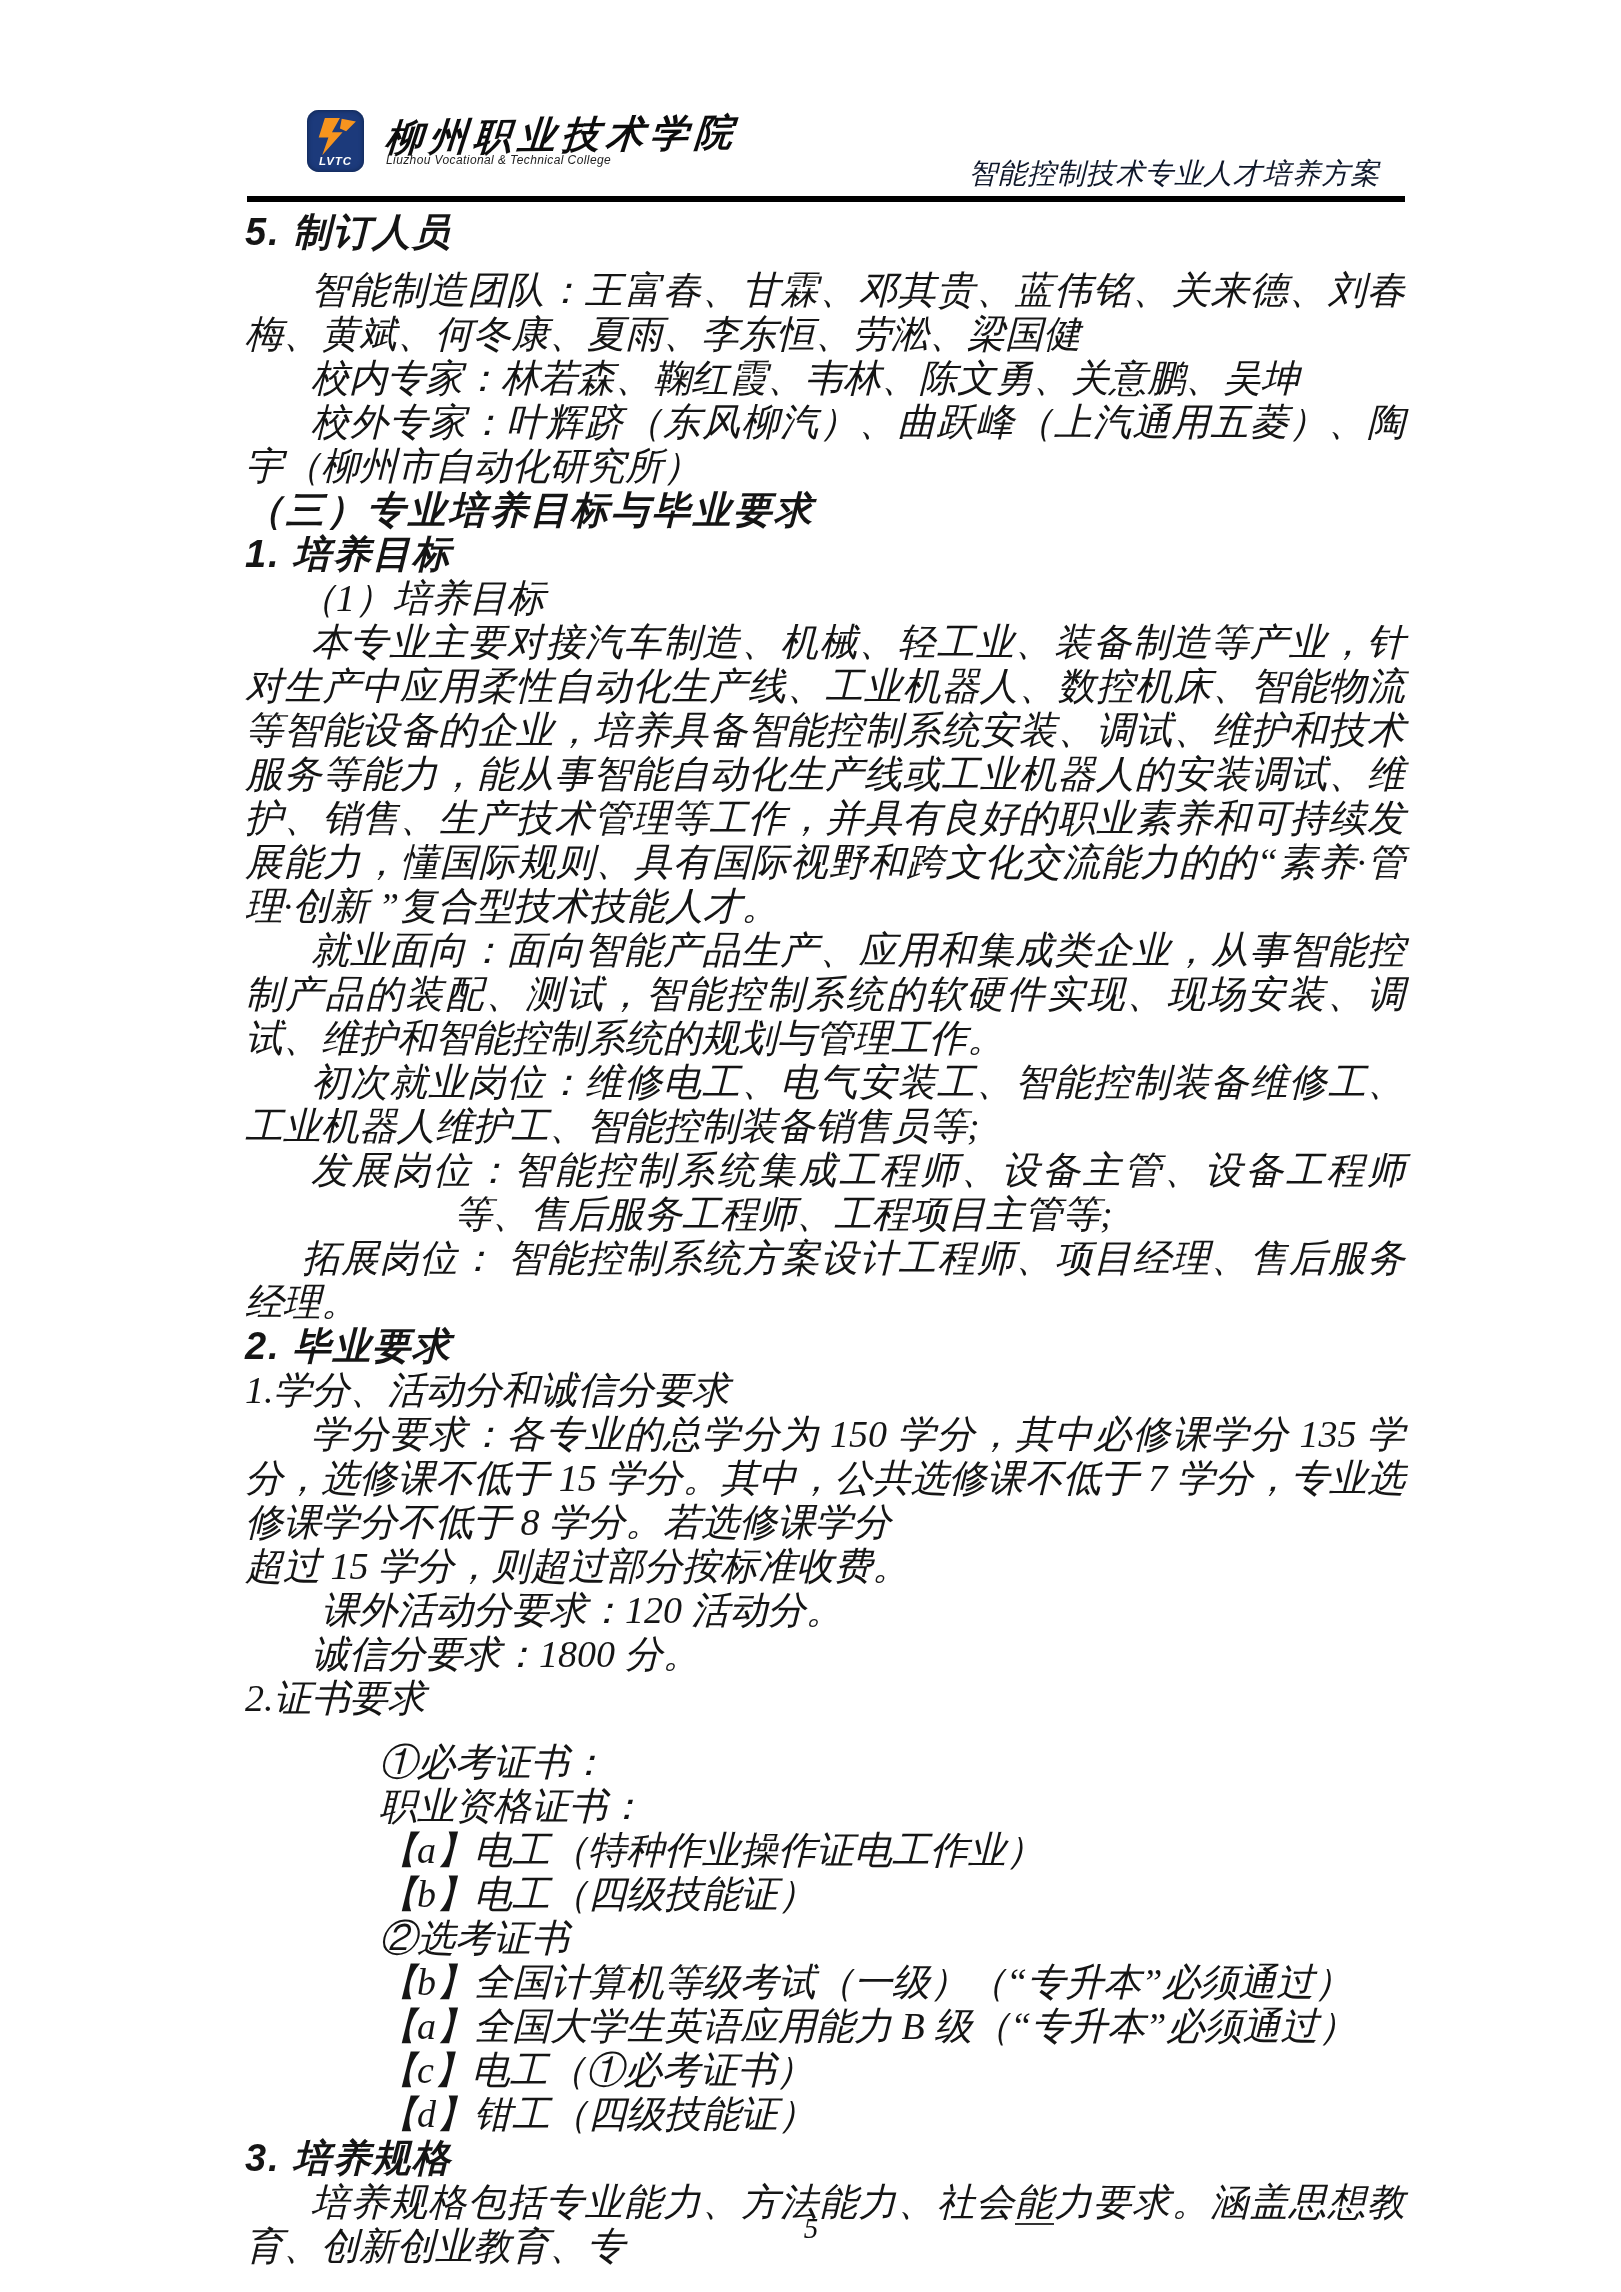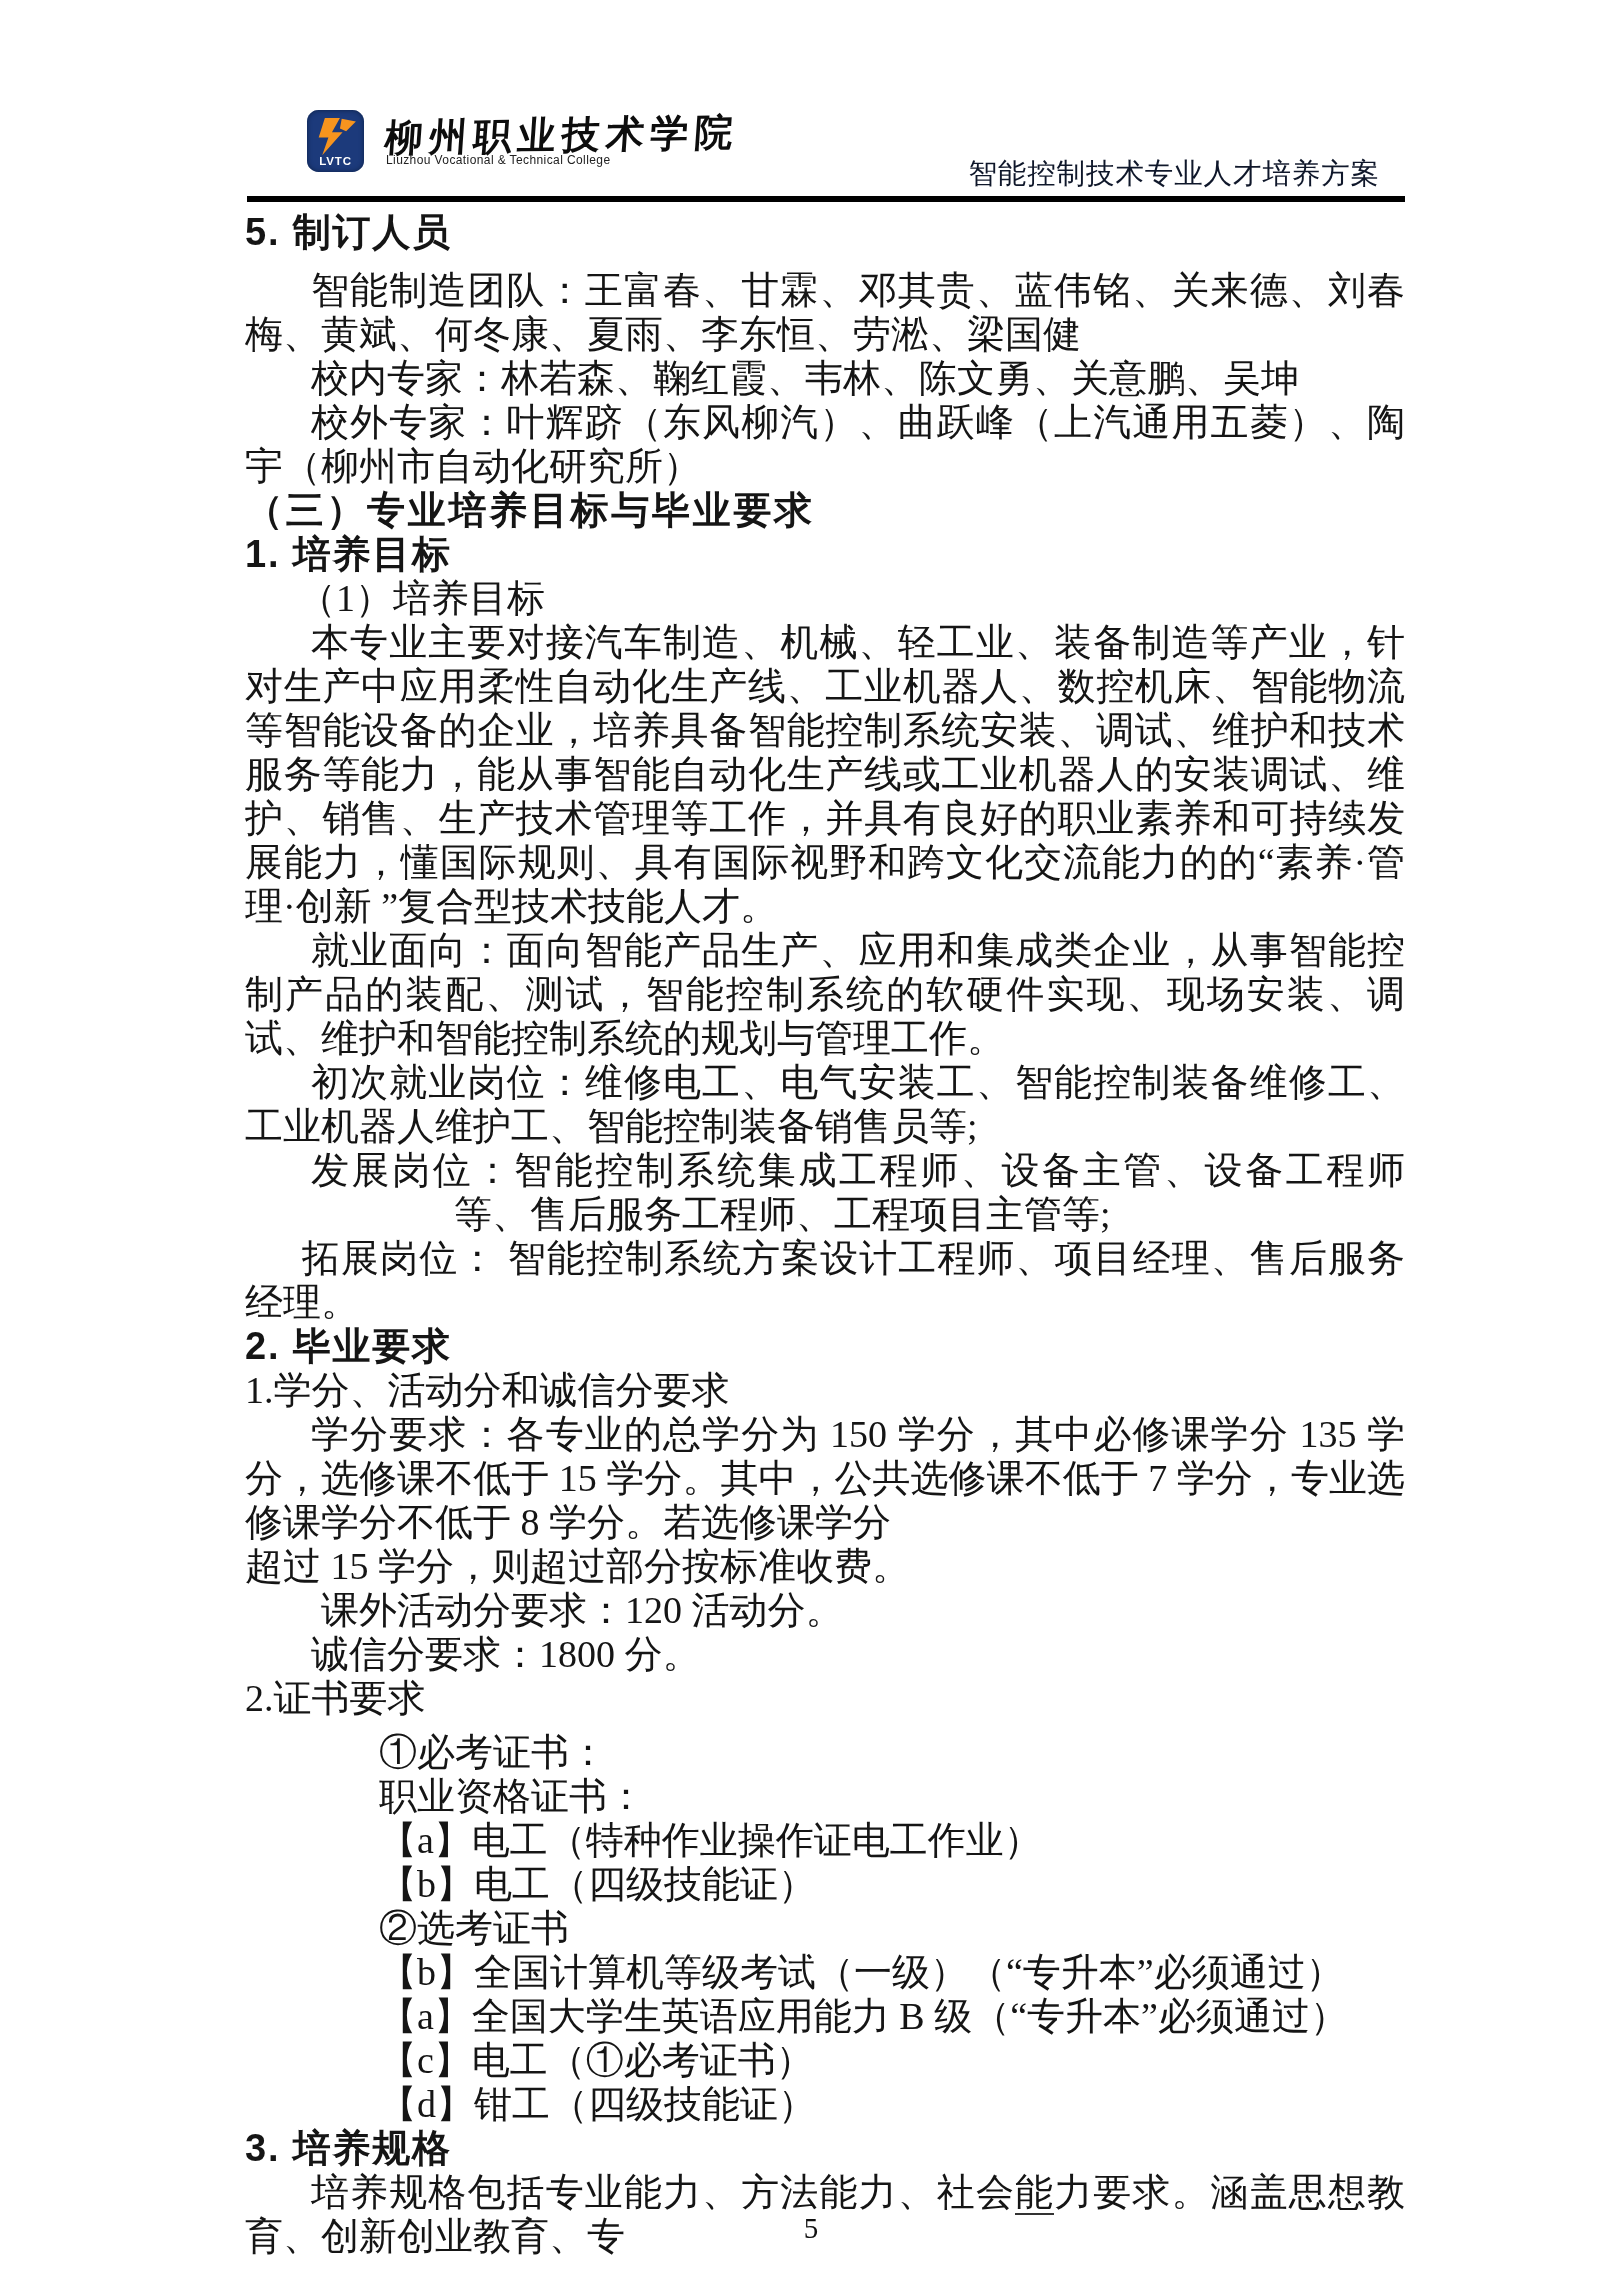--- a/index.html
+++ b/index.html
@@ -4,20 +4,21 @@
 <style>
   html,body{margin:0;padding:0;background:#888;}
   .page{
     position:relative;
     width:1622px;height:2293px;
     margin:0 auto;
     background:#ffffff;
     font-family:"Liberation Serif","DejaVu Serif",serif;
     color:#151515;
     overflow:hidden;
+    font-style:italic;
   }
   
   .logo-box{
     position:absolute;left:307px;top:110px;
     width:57px;height:62px;
     background:#1c3a7b;
     border-radius:11.6px;
     box-shadow:inset 0 0 5.3px #0d2147;
   }
   .logo-box svg{position:absolute;left:0;top:0;}
@@ -58,21 +59,21 @@
   .hang{padding-left:209px;text-indent:-143px;}
   .expand{text-indent:57px;}
   .h-grad{font-size:36px;line-height:46px;margin-top:14.3px;letter-spacing:1.8px;}
   .req-head{margin-top:27px;line-height:41px;}
   .credit{margin-top:5.3px;}
   .big-line{font-size:37px;line-height:53px;}
   .act{margin-top:4.5px;text-indent:76px;}
   .integrity{text-indent:66px;}
   .cert-head{margin-top:5.3px;}
   .cert-line{font-size:29px;line-height:49px;padding-left:134px;}
-  .cert-list{margin-top:10px;}
+  .cert-list{margin-top:20px;}
   .h-spec{font-size:48px;line-height:57px;margin-top:23px;letter-spacing:1.8px;}
   .spec-para{margin-top:27px;}
   .u{border-bottom:2.7px solid #333;}
   .page-num{
     position:absolute;left:0;top:2212px;width:1622px;
     text-align:center;font-size:29px;color:#111;
   }
 </style>
 </head>
 <body>

